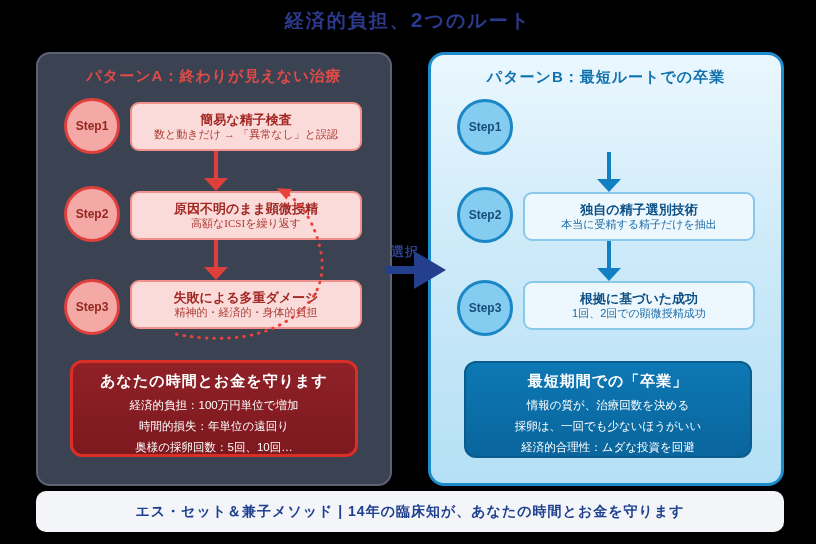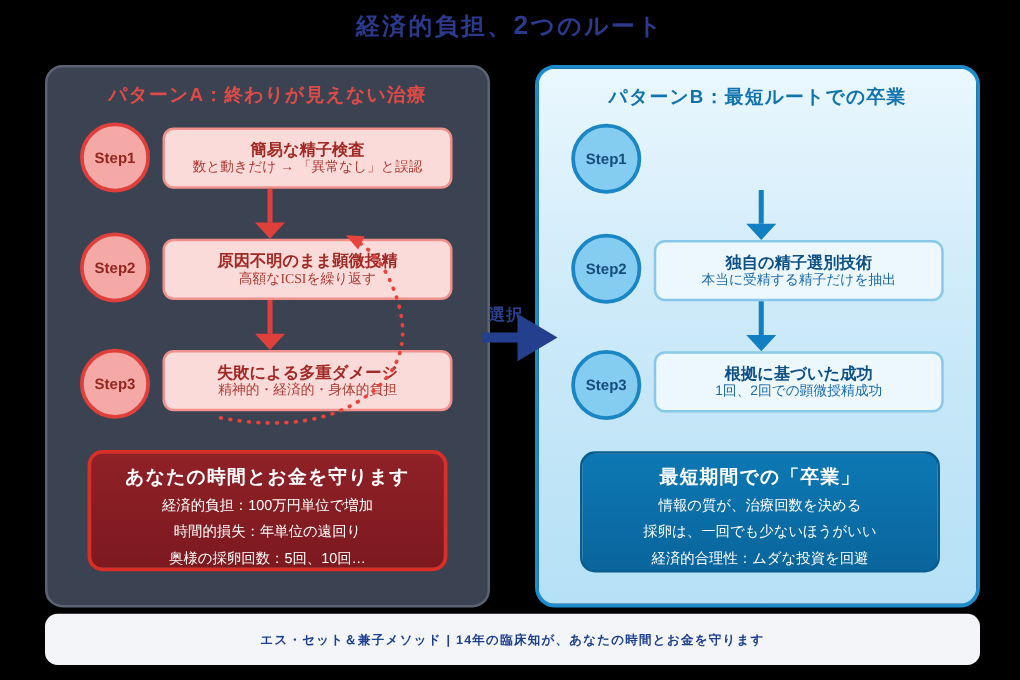--- a/index.html
+++ b/index.html
@@ -69,21 +69,21 @@
   .transition-label{position:absolute;left:391px;top:243px;font-size:13px;font-weight:bold;
                     color:#2a408f;z-index:1;letter-spacing:1px;}
   .mid-arrow{position:absolute;left:386px;top:251px;width:62px;height:38px;z-index:2;}
   .mid-arrow .mshaft{position:absolute;left:0;top:15px;width:32px;height:8px;background:#243f8e;}
   .mid-arrow .mhead{position:absolute;left:28px;top:0;width:0;height:0;
                     border-left:32px solid #243f8e;border-top:19px solid transparent;border-bottom:19px solid transparent;}
 
   
   .footer{position:absolute;left:36px;top:491px;width:748px;height:41px;background:#f3f5f9;
           border-radius:10px;display:flex;align-items:center;justify-content:center;
-          font-size:10px;font-weight:bold;color:#1d3f8e;letter-spacing:1px;}
+          font-size:14px;font-weight:bold;color:#1d3f8e;letter-spacing:1px;}
 </style>
 </head>
 <body>
 
 <div class="page-title">
   <span>経済的負担、</span><span class="num">2</span><span>つのルート</span>
 </div>
 
 <div class="panel panel-a">
   <div class="panel-header">パターンA：終わりが見えない治療</div>

